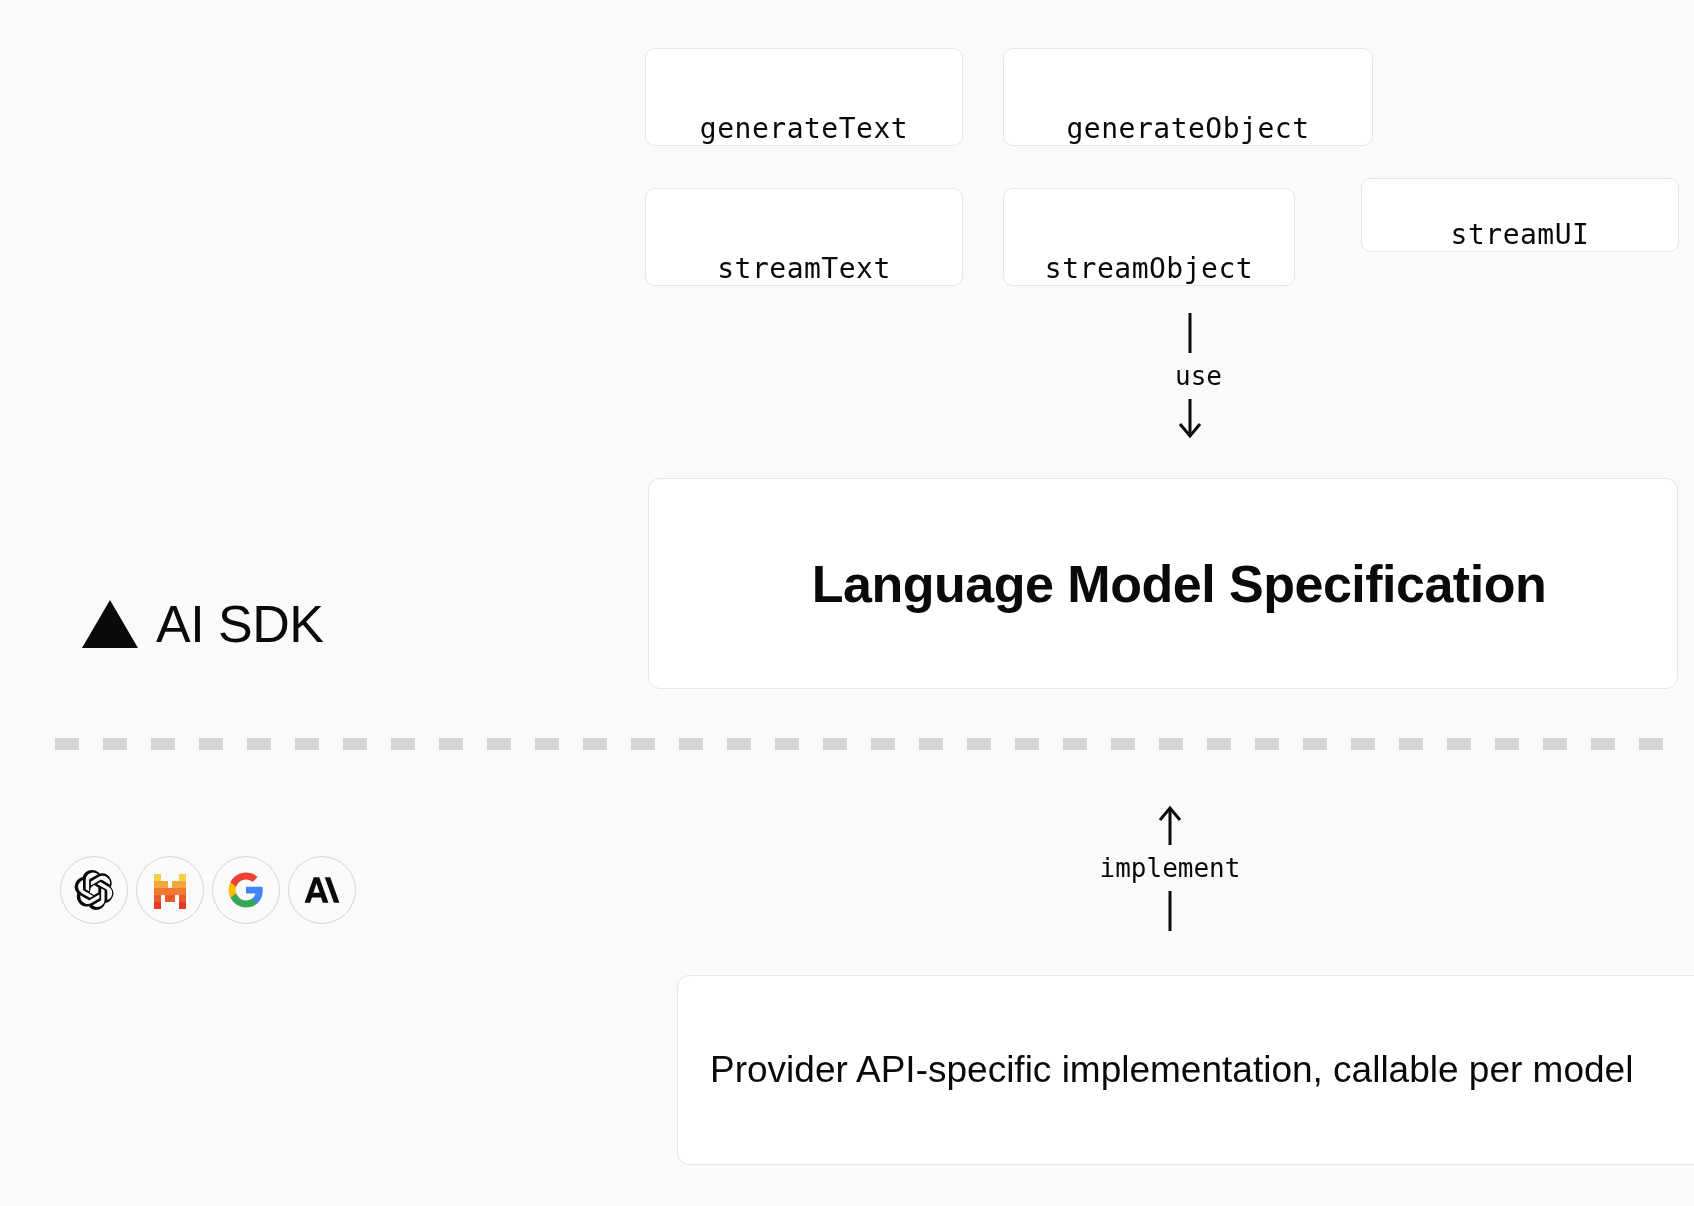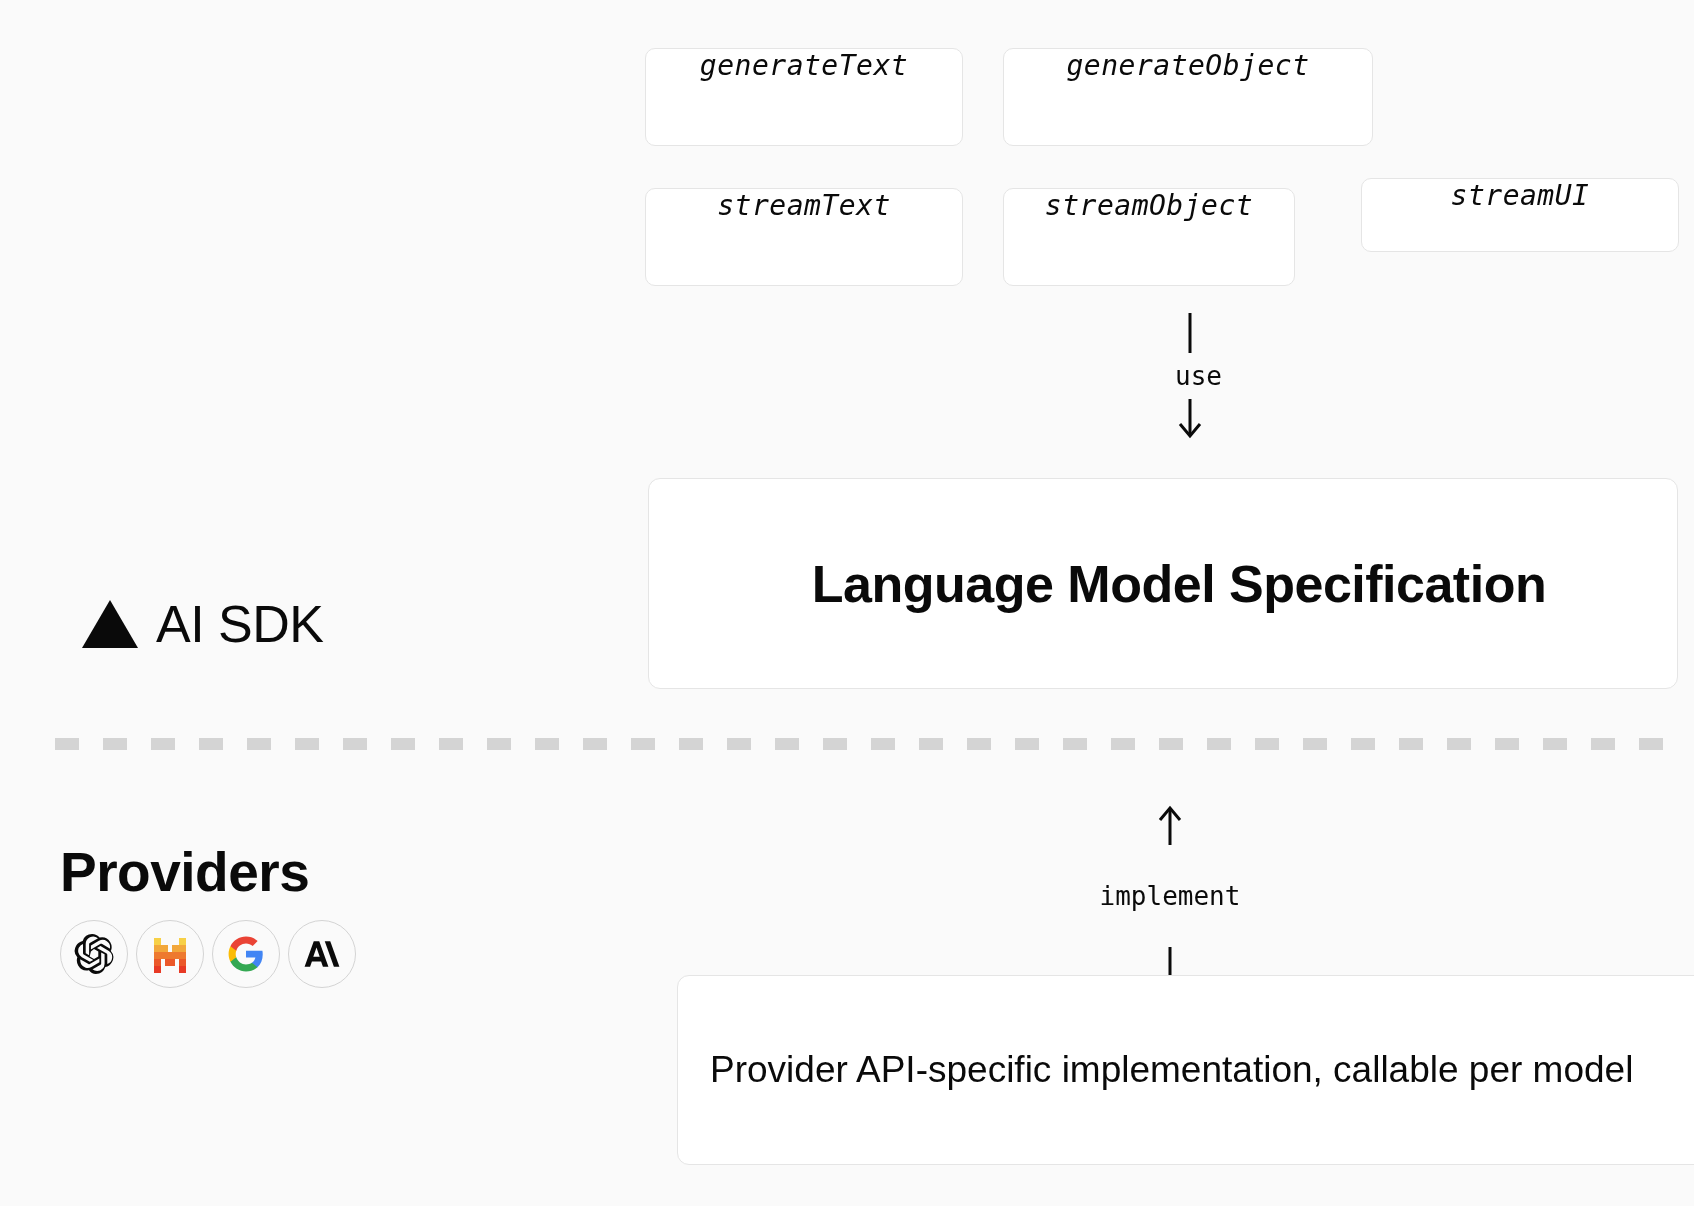--- a/index.html
+++ b/index.html
@@ -18,28 +18,27 @@
       position: relative;
       width: 100%;
       height: 100%;
     }
     .api-box {
       position: absolute;
       background: #ffffff;
       border: 1px solid #e5e5e5;
       border-radius: 10px;
       display: flex;
-      align-items: flex-start;
+      align-items: flex-end;
       justify-content: center;
       font-family: ui-monospace, "SF Mono", Menlo, Monaco, Consolas, monospace;
       font-size: 28px;
       font-weight: 500;
       color: #0a0a0a;
       letter-spacing: 0.5px;
-      font-style: italic;
     }
     .box1 { left: 645px; top: 48px; width: 318px; height: 98px; }
     .box2 { left: 1003px; top: 48px; width: 370px; height: 98px; }
     .box3 { left: 645px; top: 188px; width: 318px; height: 98px; }
     .box4 { left: 1003px; top: 188px; width: 292px; height: 98px; }
     .box5 { left: 1361px; top: 178px; width: 318px; height: 74px; }
     
     .arrow-use {
       position: absolute;
       left: 1145px;
@@ -140,21 +139,20 @@
     }
     
     .arrow-implement {
       position: absolute;
       left: 1080px;
       top: 805px;
       width: 180px;
       display: flex;
       flex-direction: column;
       align-items: center;
-      gap: 28px;
     }
     
     .impl-box {
       position: absolute;
       left: 638px;
       top: 975px;
       width: 1040px;
       height: 190px;
       background: #ffffff;
       border: 1px solid #e5e5e5;
@@ -206,21 +204,20 @@
   </div>
 
   <div class="sdk-label">
     <div class="triangle-icon"></div>
     <span class="sdk-text">AI SDK</span>
   </div>
 
   <div class="divider"></div>
 
   <div class="providers-label">
-    <div class="providers-text">Providers</div>
     <div class="provider-icons">
       <div class="provider-icon">
         <svg width="40" height="40" viewBox="0 0 24 24" fill="#0a0a0a">
           <path d="M22.28 9.82a5.9 5.9 0 0 0-.51-4.84 5.97 5.97 0 0 0-6.43-2.86A5.9 5.9 0 0 0 10.9 0a5.97 5.97 0 0 0-5.69 4.13A5.9 5.9 0 0 0 1.27 7a5.97 5.97 0 0 0 .73 7 5.9 5.9 0 0 0 .51 4.84 5.97 5.97 0 0 0 6.43 2.86A5.9 5.9 0 0 0 13.1 24a5.97 5.97 0 0 0 5.69-4.13 5.9 5.9 0 0 0 3.94-2.87 5.97 5.97 0 0 0-.73-7zm-8.38 12.4a4.43 4.43 0 0 1-2.85-1.03l.14-.08 4.73-2.73a.77.77 0 0 0 .39-.67v-6.67l2 1.15a.07.07 0 0 1 .04.06v5.52a4.44 4.44 0 0 1-4.45 4.45zm-9.56-4.08a4.43 4.43 0 0 1-.53-2.98l.14.09 4.73 2.73a.77.77 0 0 0 .78 0l5.77-3.33v2.31a.07.07 0 0 1-.03.06L10.4 19.8a4.44 4.44 0 0 1-6.07-1.63zM3.1 7.88a4.43 4.43 0 0 1 2.32-1.95v5.63a.77.77 0 0 0 .39.67l5.77 3.33-2 1.15a.07.07 0 0 1-.07 0L4.72 13.9a4.44 4.44 0 0 1-1.63-6.07zm16.48 3.84l-5.77-3.33 2-1.15a.07.07 0 0 1 .07 0l4.78 2.76a4.44 4.44 0 0 1-.69 8.02v-5.63a.77.77 0 0 0-.39-.67zm1.99-3l-.14-.09-4.73-2.73a.77.77 0 0 0-.78 0L10.15 9.23V6.92a.07.07 0 0 1 .03-.06l4.78-2.76a4.44 4.44 0 0 1 6.6 4.6zM9.06 12.77l-2-1.15a.07.07 0 0 1-.04-.06V6.04a4.44 4.44 0 0 1 7.3-3.42l-.14.08L9.45 5.43a.77.77 0 0 0-.39.67zm1.09-2.34L12 9.06l2.58 1.48v2.97L12 14.99l-2.58-1.48z"></path>
         </svg>
       </div>
       <div class="provider-icon">
         <svg width="40" height="40" viewBox="0 0 40 40">
           <rect x="4" y="4" width="7" height="7" fill="#F7D046"></rect>
           <rect x="29" y="4" width="7" height="7" fill="#F7D046"></rect>

